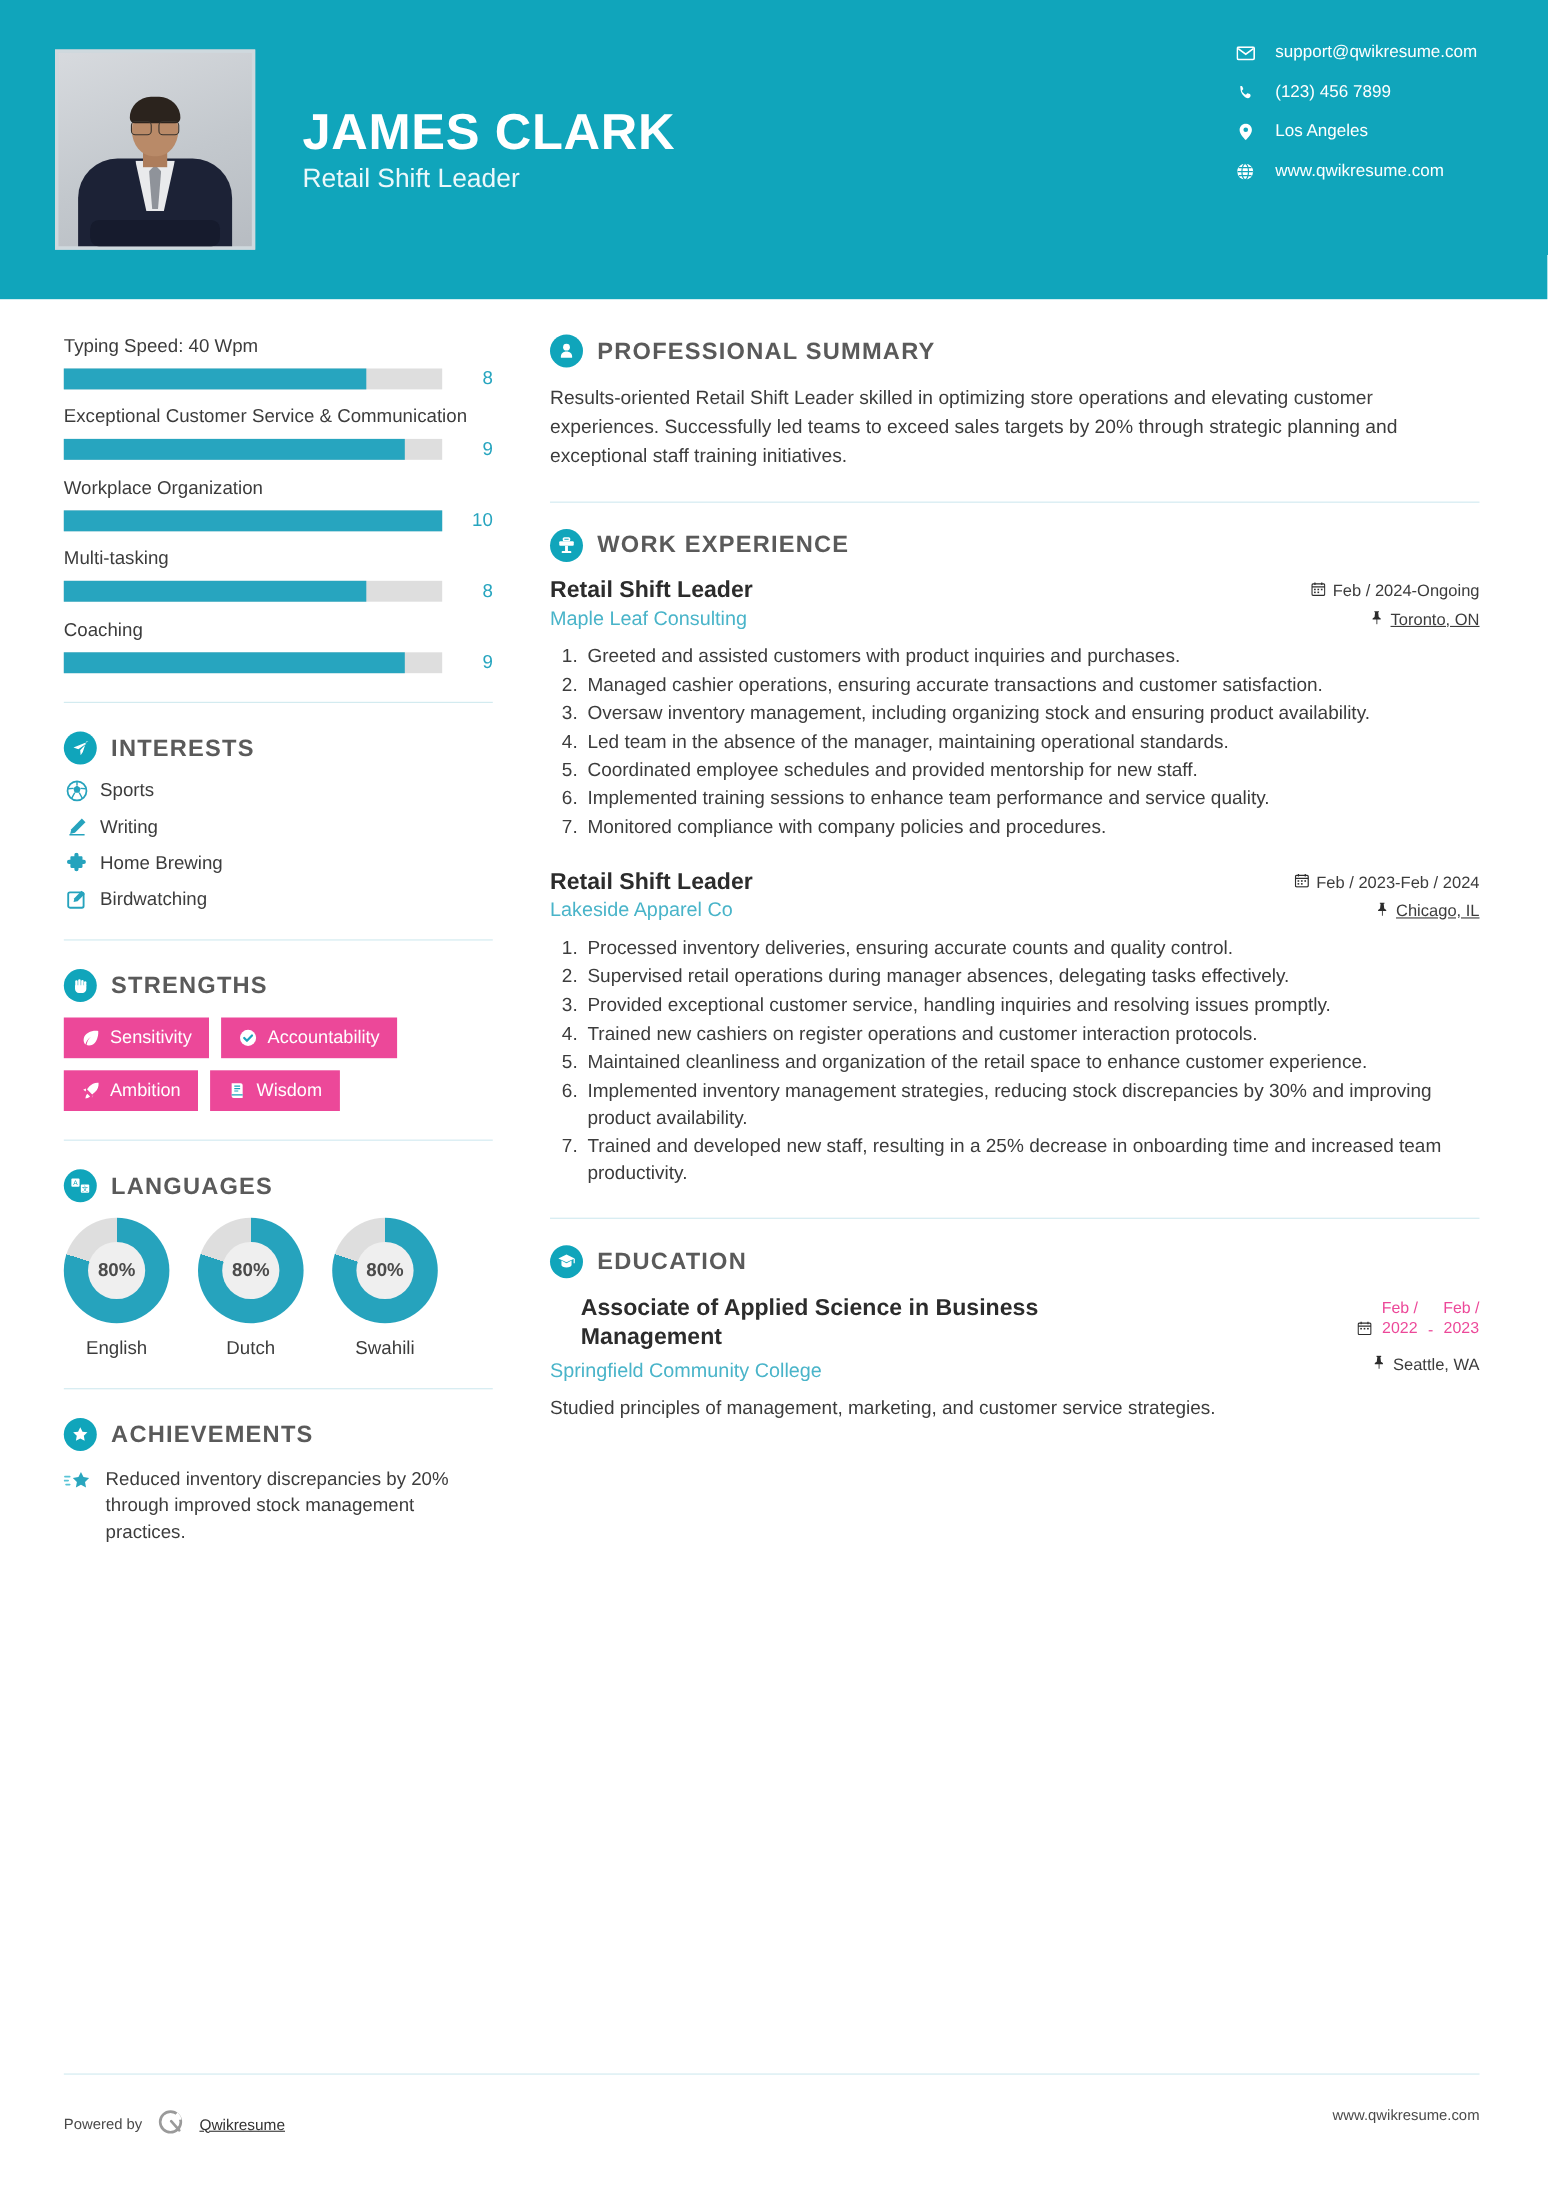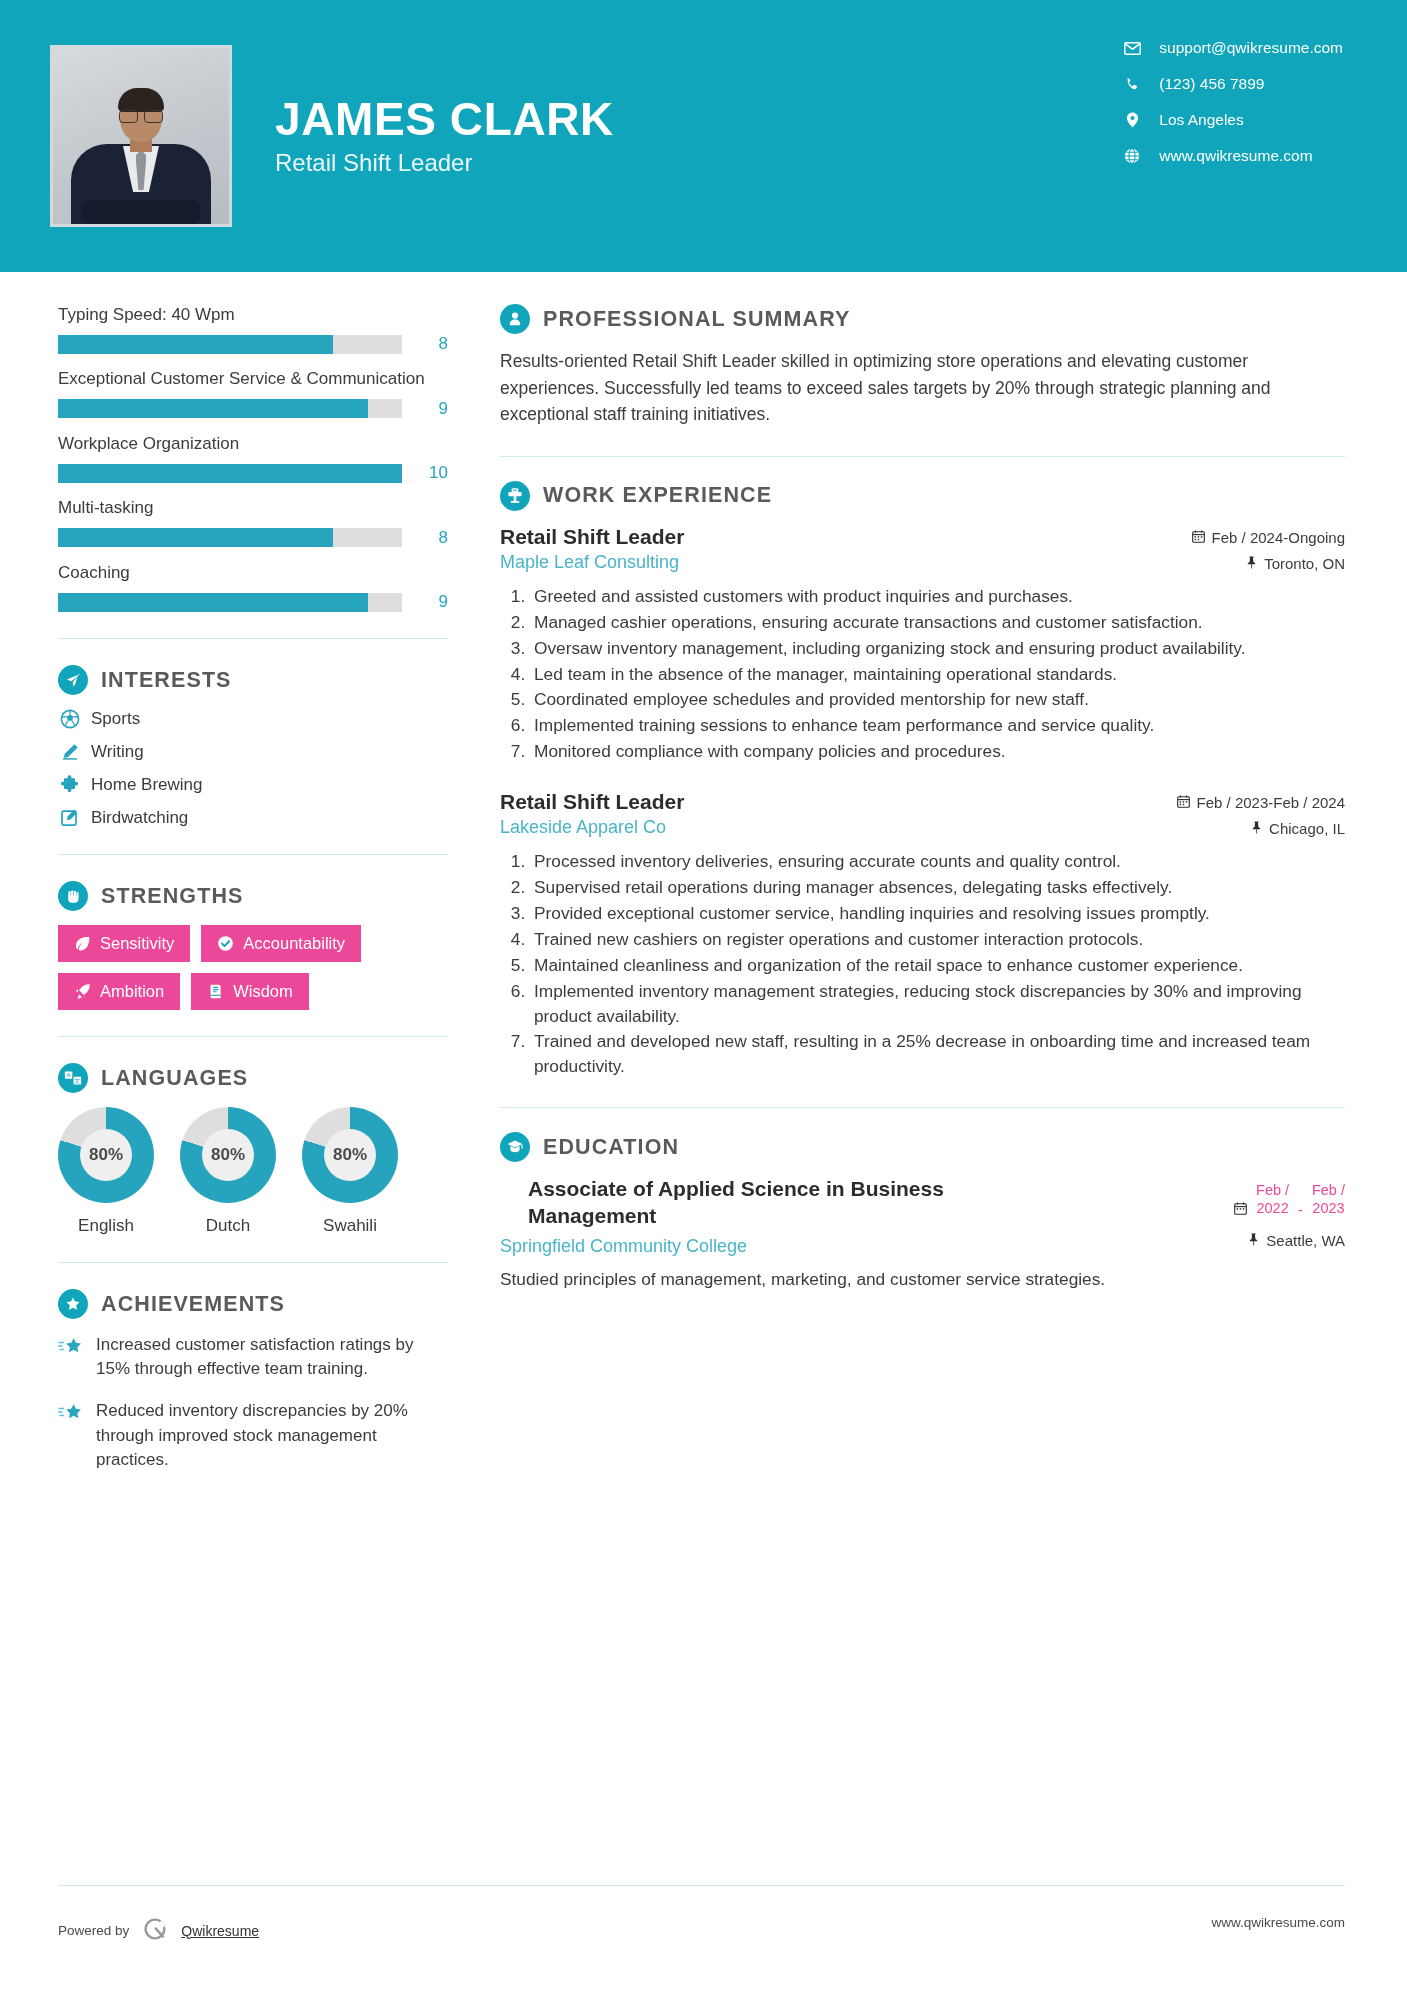--- a/index.html
+++ b/index.html
@@ -110,21 +110,21 @@
 
   
   .summary { font-size: 17.5px; line-height: 1.52; color: #3c3c3c; }
   .rdivider { height: 1px; background: #cfe9ef; margin: 28px 0 24px 0; }
 
   .job { margin-bottom: 26px; }
   .job-top { display: flex; justify-content: space-between; align-items: flex-start; }
   .job-title { font-size: 21px; font-weight: 700; color: #2c2c2c; }
   .job-meta { text-align: right; font-size: 15px; color: #3c3c3c; padding-top: 4px; white-space: nowrap; }
   .job-meta .row { display: flex; align-items: center; justify-content: flex-end; gap: 7px; }
-  .job-meta .row + .row { margin-top: 9px; }
+  .job-meta .row + .row { margin-top: 9px; text-decoration: underline; }
   .job-company { font-size: 18px; color: #49b4c9; margin-top: 3px; }
   .job-list { margin: 11px 0 0 0; padding-left: 30px; }
   .job-list li { font-size: 17.3px; line-height: 1.44; color: #3c3c3c; margin-bottom: 1px; padding-left: 4px; }
 
   .edu-top { display: flex; justify-content: space-between; align-items: flex-start; }
   .edu-title { font-size: 21px; font-weight: 700; color: #2c2c2c; max-width: 540px; line-height: 1.28; margin-left: 28px; }
   .edu-dates { display: flex; align-items: flex-end; gap: 9px; font-size: 14.5px; color: #ec4899; padding-top: 6px; }
   .edu-date-box { text-align: center; line-height: 1.22; }
   .edu-school { font-size: 18px; color: #49b4c9; margin-top: 4px; }
   .edu-loc { font-size: 15px; color: #3c3c3c; display: flex; align-items: center; gap: 7px; }
@@ -404,29 +404,20 @@
       <div class="divider"></div>
 
       <div>
         <div class="sec-head">
           <span class="sec-ico">
             <svg width="18" height="18" viewBox="0 0 18 18">
                 <path d="M9 2.4l2 4.1 4.5.6-3.3 3.2.8 4.5L9 12.7l-4 2.1.8-4.5L2.5 7.1l4.5-.6z" fill="#fff"></path>
               </svg>
           </span>
           <span class="sec-title">ACHIEVEMENTS</span>
-        </div>
-        <div class="ach">
-          <span class="ico">
-            <svg width="26" height="22" viewBox="0 0 26 22">
-                <path d="M15.6 2.2l2.3 4.6 5.1.8-3.7 3.6.9 5-4.6-2.4-4.6 2.4.9-5-3.7-3.6 5.1-.8z" fill="#2aa6be"></path>
-                <path d="M1 6.4h4.4M0.4 10h3.6M2 13.6h3.4" stroke="#59c4d6" stroke-width="1.5" stroke-linecap="round"></path>
-              </svg>
-          </span>
-          <span class="ach-text">Increased customer satisfaction ratings by 15% through effective team training.</span>
         </div>
         <div class="ach">
           <span class="ico">
             <svg width="26" height="22" viewBox="0 0 26 22">
                 <path d="M15.6 2.2l2.3 4.6 5.1.8-3.7 3.6.9 5-4.6-2.4-4.6 2.4.9-5-3.7-3.6 5.1-.8z" fill="#2aa6be"></path>
                 <path d="M1 6.4h4.4M0.4 10h3.6M2 13.6h3.4" stroke="#59c4d6" stroke-width="1.5" stroke-linecap="round"></path>
               </svg>
           </span>
           <span class="ach-text">Reduced inventory discrepancies by 20% through improved stock management practices.</span>
         </div>

